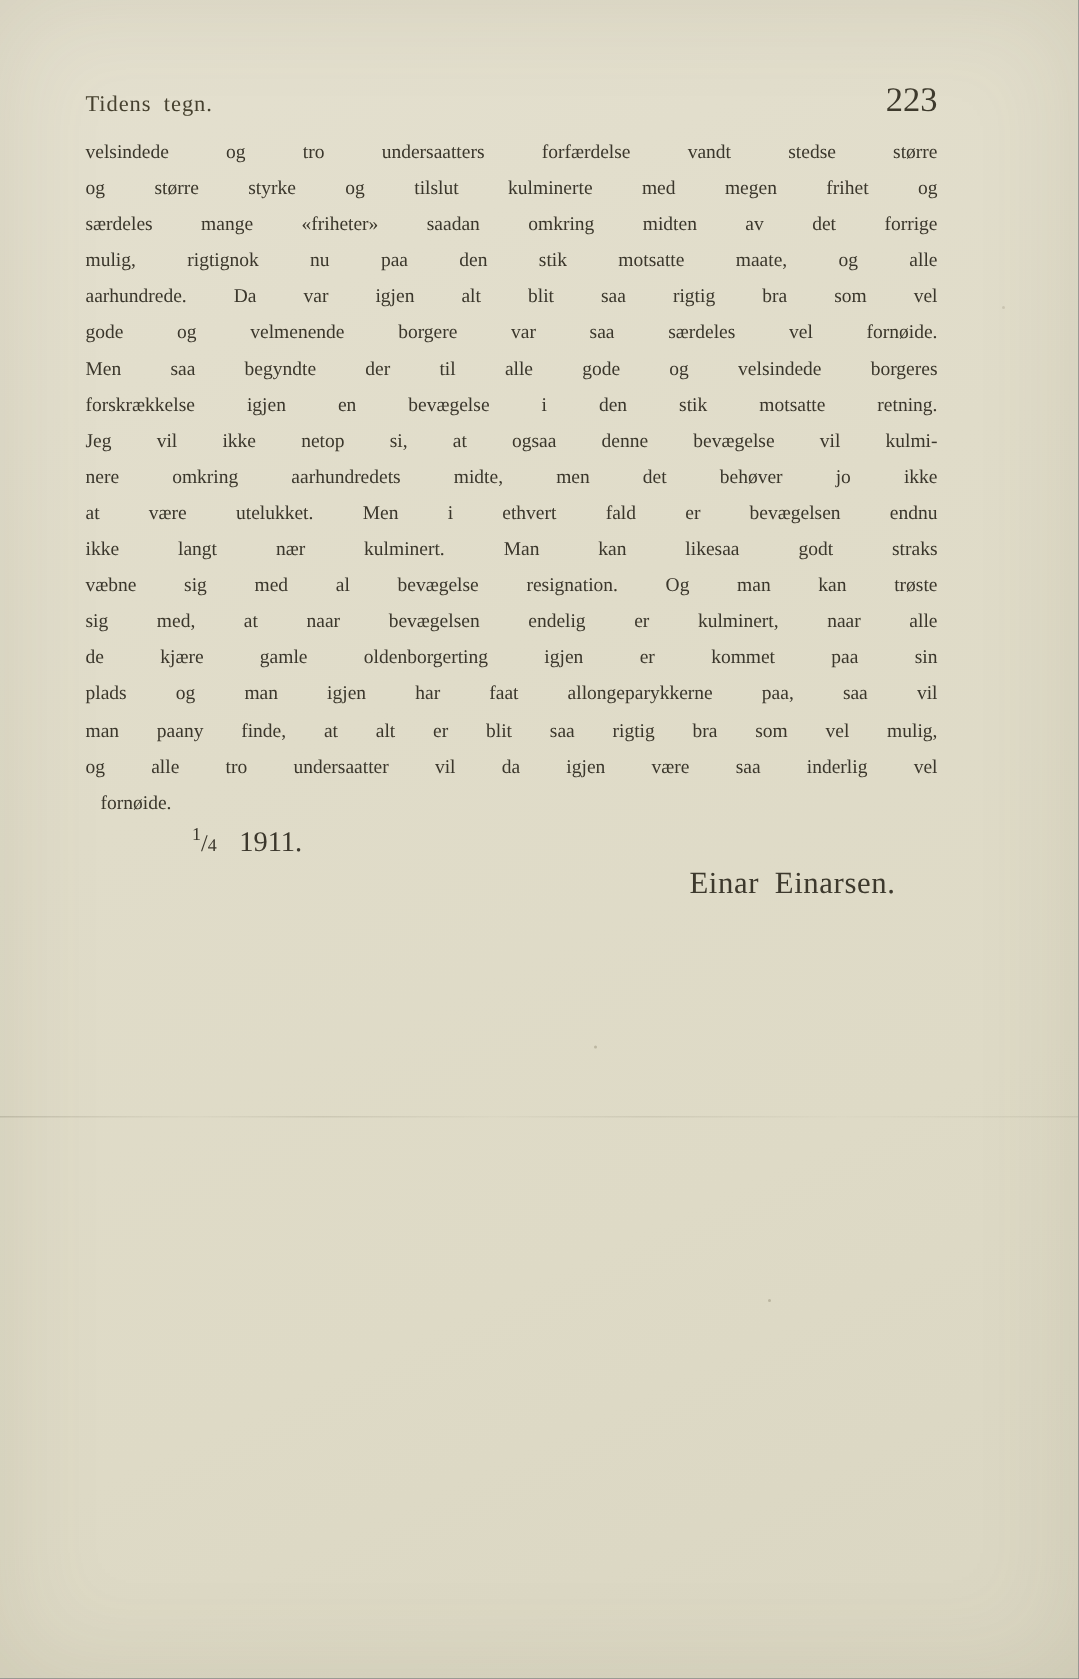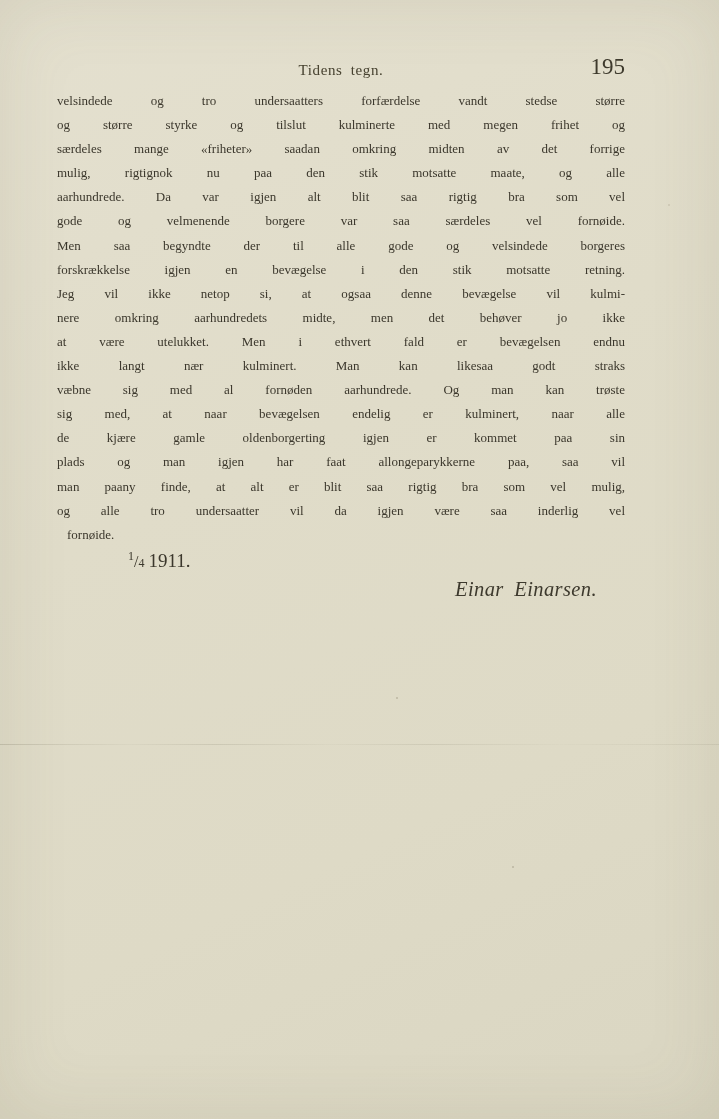--- a/index.html
+++ b/index.html
@@ -8,42 +8,42 @@
     width: 719px;
     height: 1119px;
     overflow: hidden;
     background: linear-gradient(155deg, #e4e0cf 0%, #e0dcc9 40%, #dedac6 70%, #dad6c2 100%);
     box-shadow: inset 0 0 70px rgba(110,100,70,0.13);
     font-family: "Liberation Serif", "DejaVu Serif", serif;
     color: #3b372c;
   }
   .running-title {
     position: absolute; top: 62px; left: 57px; width: 568px;
-    text-align: center; font-size: 15px;
+    font-size: 15px;
     letter-spacing: 0.6px; word-spacing: 4px;
     color: #46412f;
   }
   .page-number {
     position: absolute; top: 54px; left: 57px; width: 568px;
     text-align: right; font-size: 23px; color: #3e3a2d;
   }
   .body-text {
     position: absolute; top: 89px; left: 57px; width: 568px;
     font-size: 13px; line-height: 24.1px;
   }
   .line { text-align: justify; text-align-last: justify; }
   .line.last { text-align: justify; text-align-last: left; margin-left: 10px; }
   .date-line { position: absolute; top: 549px; left: 128px; font-size: 19px; }
   .frac-num  { font-size: 12px; vertical-align: 7px; }
   .frac-slash{ font-size: 16px; }
   .frac-den  { font-size: 12px; }
-  .year      { margin-left: 4px; }
+  .year      { margin-left: 15px; }
   .signature {
     position: absolute; top: 578px; left: 57px; width: 540px;
-    text-align: right; font-style: italic; font-size: 20.5px;
+    text-align: right; font-size: 20.5px;
     letter-spacing: 0.4px; word-spacing: 5px; color: #3d392d;
   }
   .crease-1 {
     position: absolute; top: 744px; left: 0; width: 719px; height: 1px;
     background: linear-gradient(90deg,
       rgba(90,85,65,0.20) 0%, rgba(90,85,65,0.04) 18%,
       rgba(90,85,65,0.14) 30%, rgba(90,85,65,0.03) 46%,
       rgba(90,85,65,0.12) 60%, rgba(90,85,65,0.02) 78%,
       rgba(90,85,65,0.10) 100%);
   }
@@ -52,36 +52,36 @@
   .speck-2 { top: 866px; left: 512px; width: 2px; height: 2px; }
   .speck-3 { top: 204px; left: 668px; width: 2px; height: 2px; background: rgba(110,100,75,0.18); }
 </style>
 </head>
 <body>
 
 <div class="scan">
 
   <div class="running-title">Tidens tegn.</div>
 
-  <div class="page-number">195</div>
+  <div class="page-number">223</div>
 
   <div class="body-text">
     <div class="line">velsindede og tro undersaatters forfærdelse vandt stedse større</div>
     <div class="line">og større styrke og tilslut kulminerte med megen frihet og</div>
     <div class="line">særdeles mange «friheter» saadan omkring midten av det forrige</div>
     <div class="line">mulig, rigtignok nu paa den stik motsatte maate, og alle</div>
     <div class="line">aarhundrede. Da var igjen alt blit saa rigtig bra som vel</div>
     <div class="line">gode og velmenende borgere var saa særdeles vel fornøide.</div>
     <div class="line">Men saa begyndte der til alle gode og velsindede borgeres</div>
     <div class="line">forskrækkelse igjen en bevægelse i den stik motsatte retning.</div>
     <div class="line">Jeg vil ikke netop si, at ogsaa denne bevægelse vil kulmi-</div>
     <div class="line">nere omkring aarhundredets midte, men det behøver jo ikke</div>
     <div class="line">at være utelukket. Men i ethvert fald er bevægelsen endnu</div>
     <div class="line">ikke langt nær kulminert. Man kan likesaa godt straks</div>
-    <div class="line">væbne sig med al fornøden aarhundrede. Og man kan trøste</div>
+    <div class="line">væbne sig med al bevægelse resignation. Og man kan trøste</div>
     <div class="line">sig med, at naar bevægelsen endelig er kulminert, naar alle</div>
     <div class="line">de kjære gamle oldenborgerting igjen er kommet paa sin</div>
     <div class="line">plads og man igjen har faat allongeparykkerne paa, saa vil</div>
     <div class="line">man paany finde, at alt er blit saa rigtig bra som vel mulig,</div>
     <div class="line">og alle tro undersaatter vil da igjen være saa inderlig vel</div>
     <div class="line last">fornøide.</div>
   </div>
 
   <div class="date-line"><span class="frac-num">1</span><span class="frac-slash">/</span><span class="frac-den">4</span><span class="year">1911.</span></div>
 

